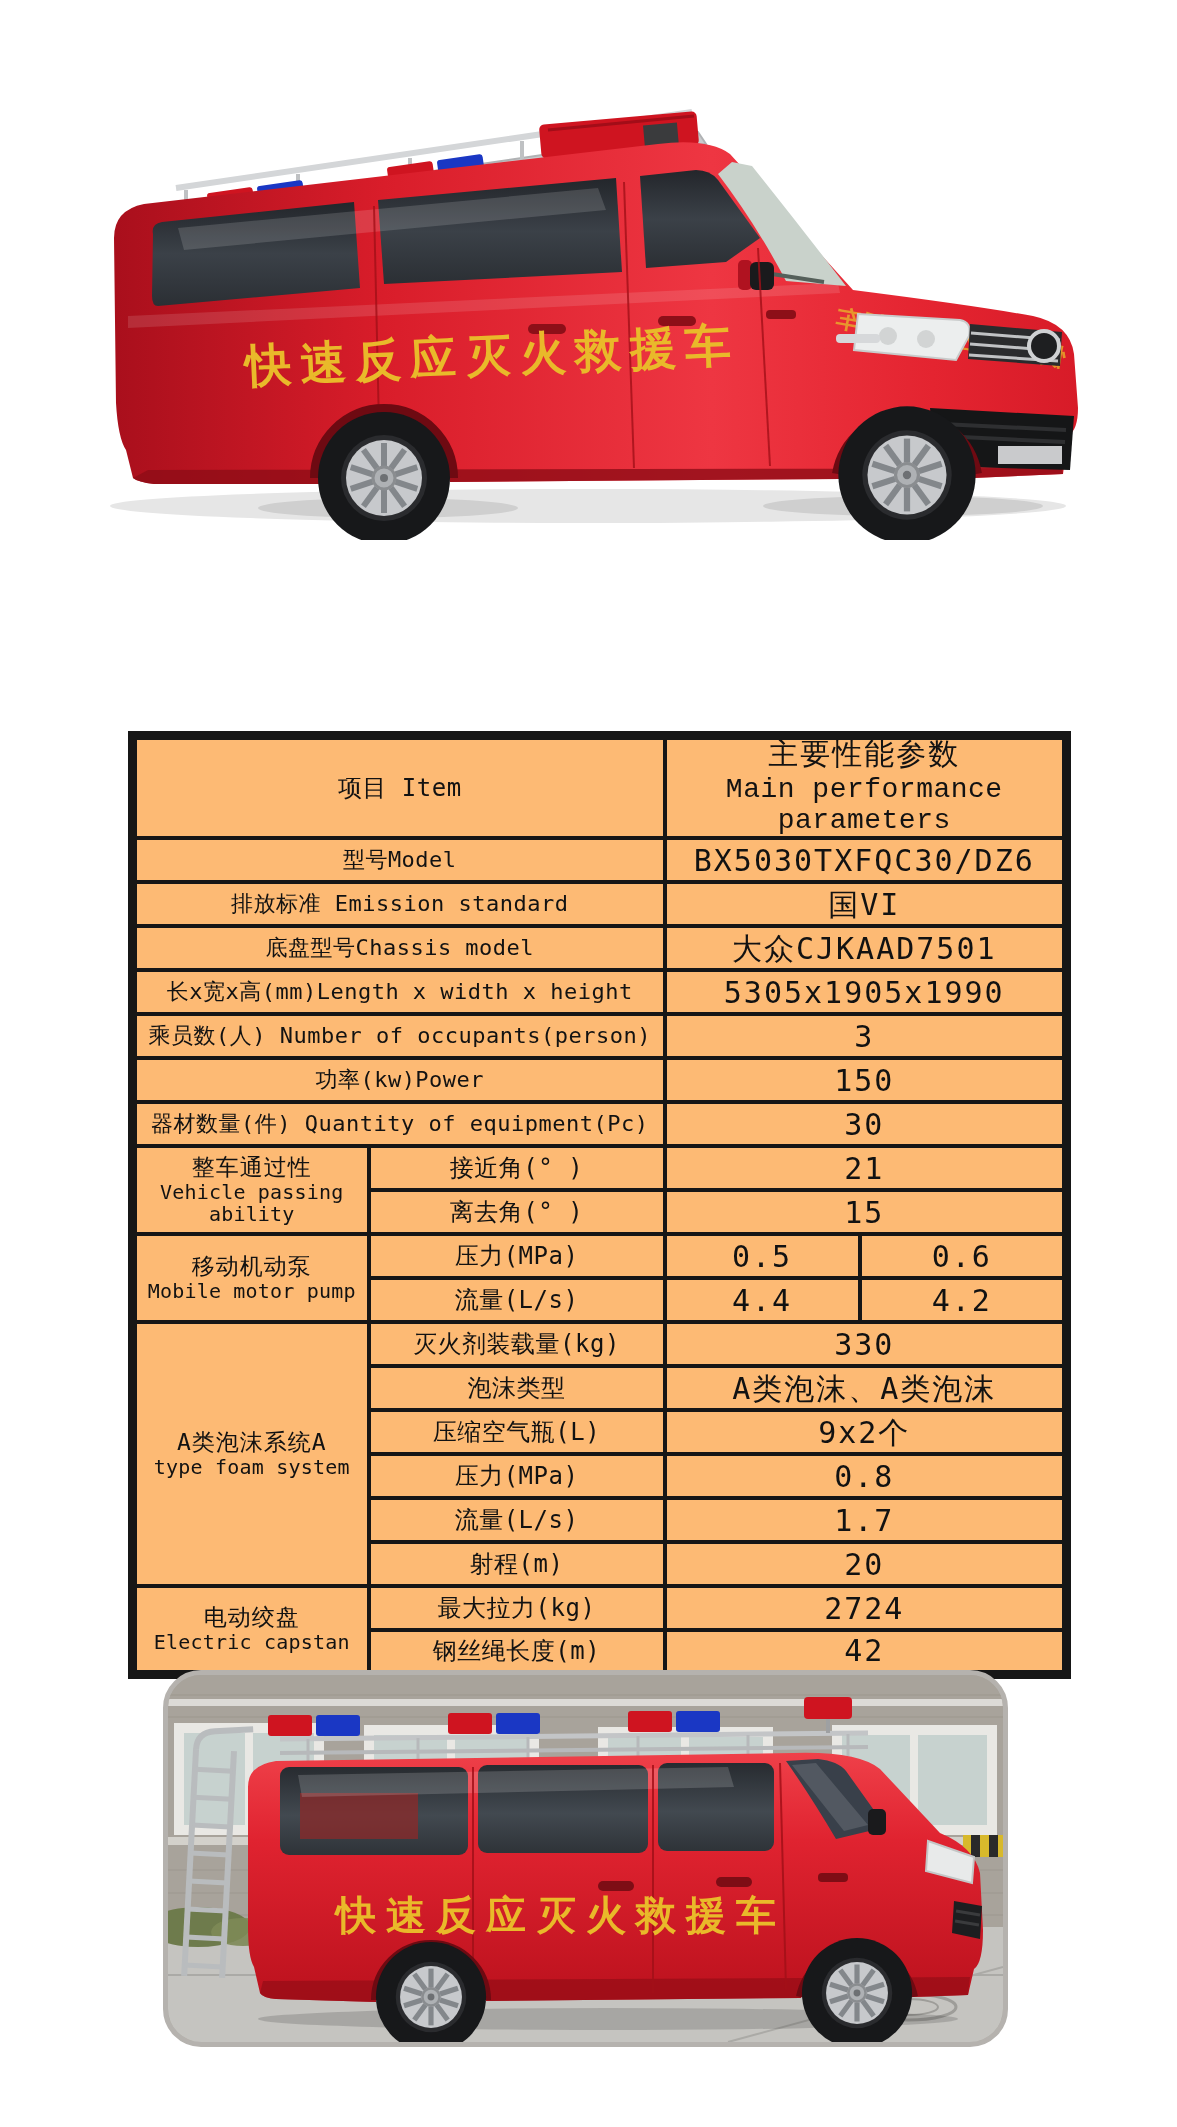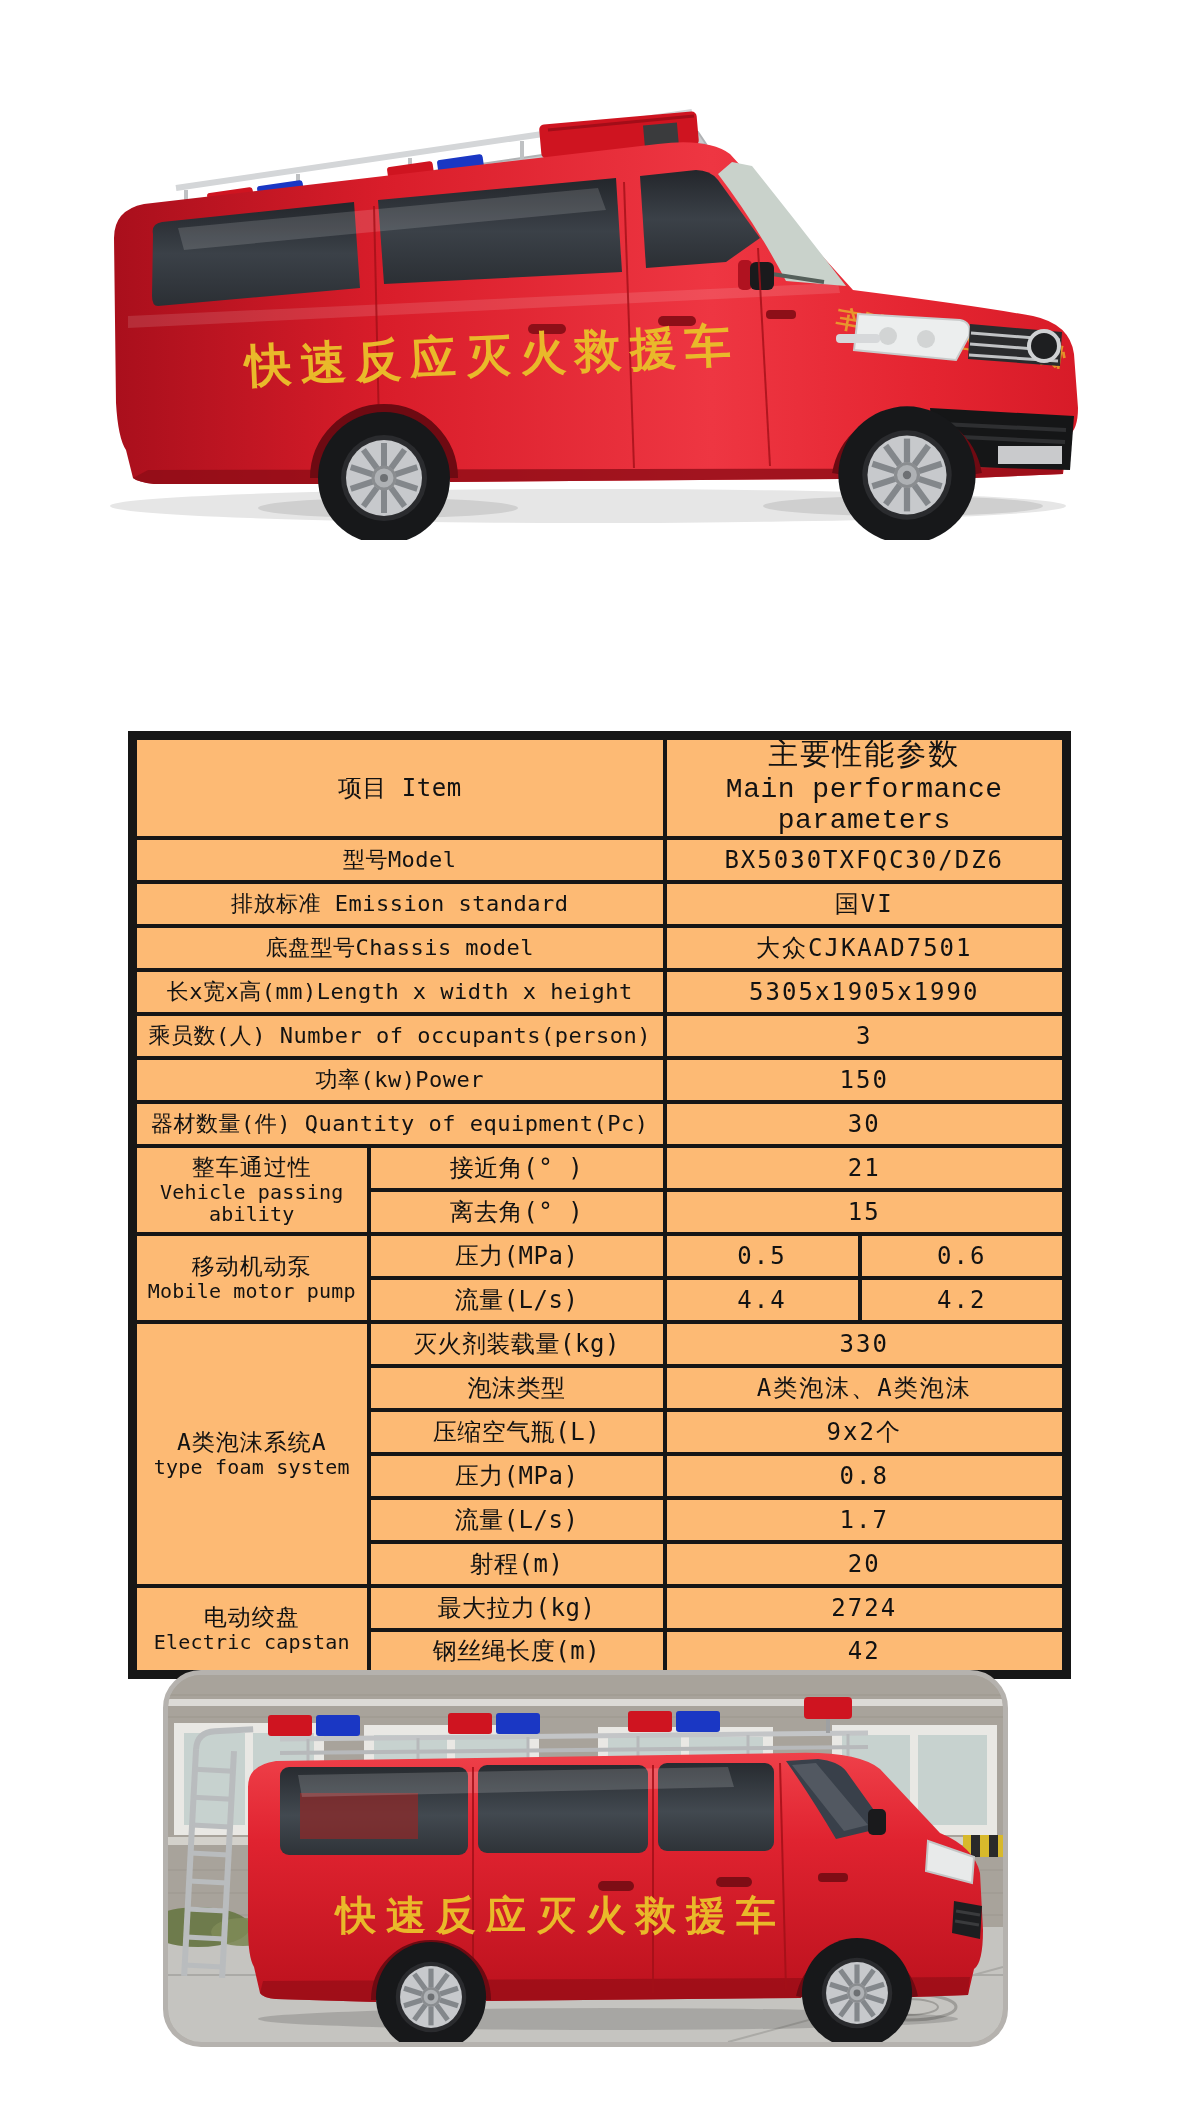--- a/index.html
+++ b/index.html
@@ -17,21 +17,21 @@
   .spec-table{position:absolute;left:128px;top:731px;width:934px;height:897px;
         border-collapse:collapse;table-layout:fixed;
         font-family:"DejaVu Sans Mono","DejaVu Sans",monospace;color:#121212;
         border:9px solid #161616;}
   .spec-table td{border:4px solid #161616;text-align:center;vertical-align:middle;
         padding:0 4px;line-height:1.12;background:#fdba74;overflow:hidden;margin-top:28px;}
   tr.h{height:62px}
   tr.r{height:44px}
   .cell-label{font-size:22px;letter-spacing:0.5px;}
   .cell-sub{font-size:24px;letter-spacing:0.5px;}
-  .cell-val{font-size:24px;letter-spacing:2px;}
+  .cell-val{font-size:30px;letter-spacing:2px;}
   .hdr-zh{font-size:30px;letter-spacing:2px;font-family:Liberation Mono, monospace;}
   .hdr-en{font-size:28px;letter-spacing:0.5px;font-family:Liberation Mono, monospace;}
   .grp-zh{font-size:23px;letter-spacing:1px;}
   .grp-en{font-size:20px;letter-spacing:0.2px;}
 </style>
 </head>
 <body>
 
 <div id="page">
 

